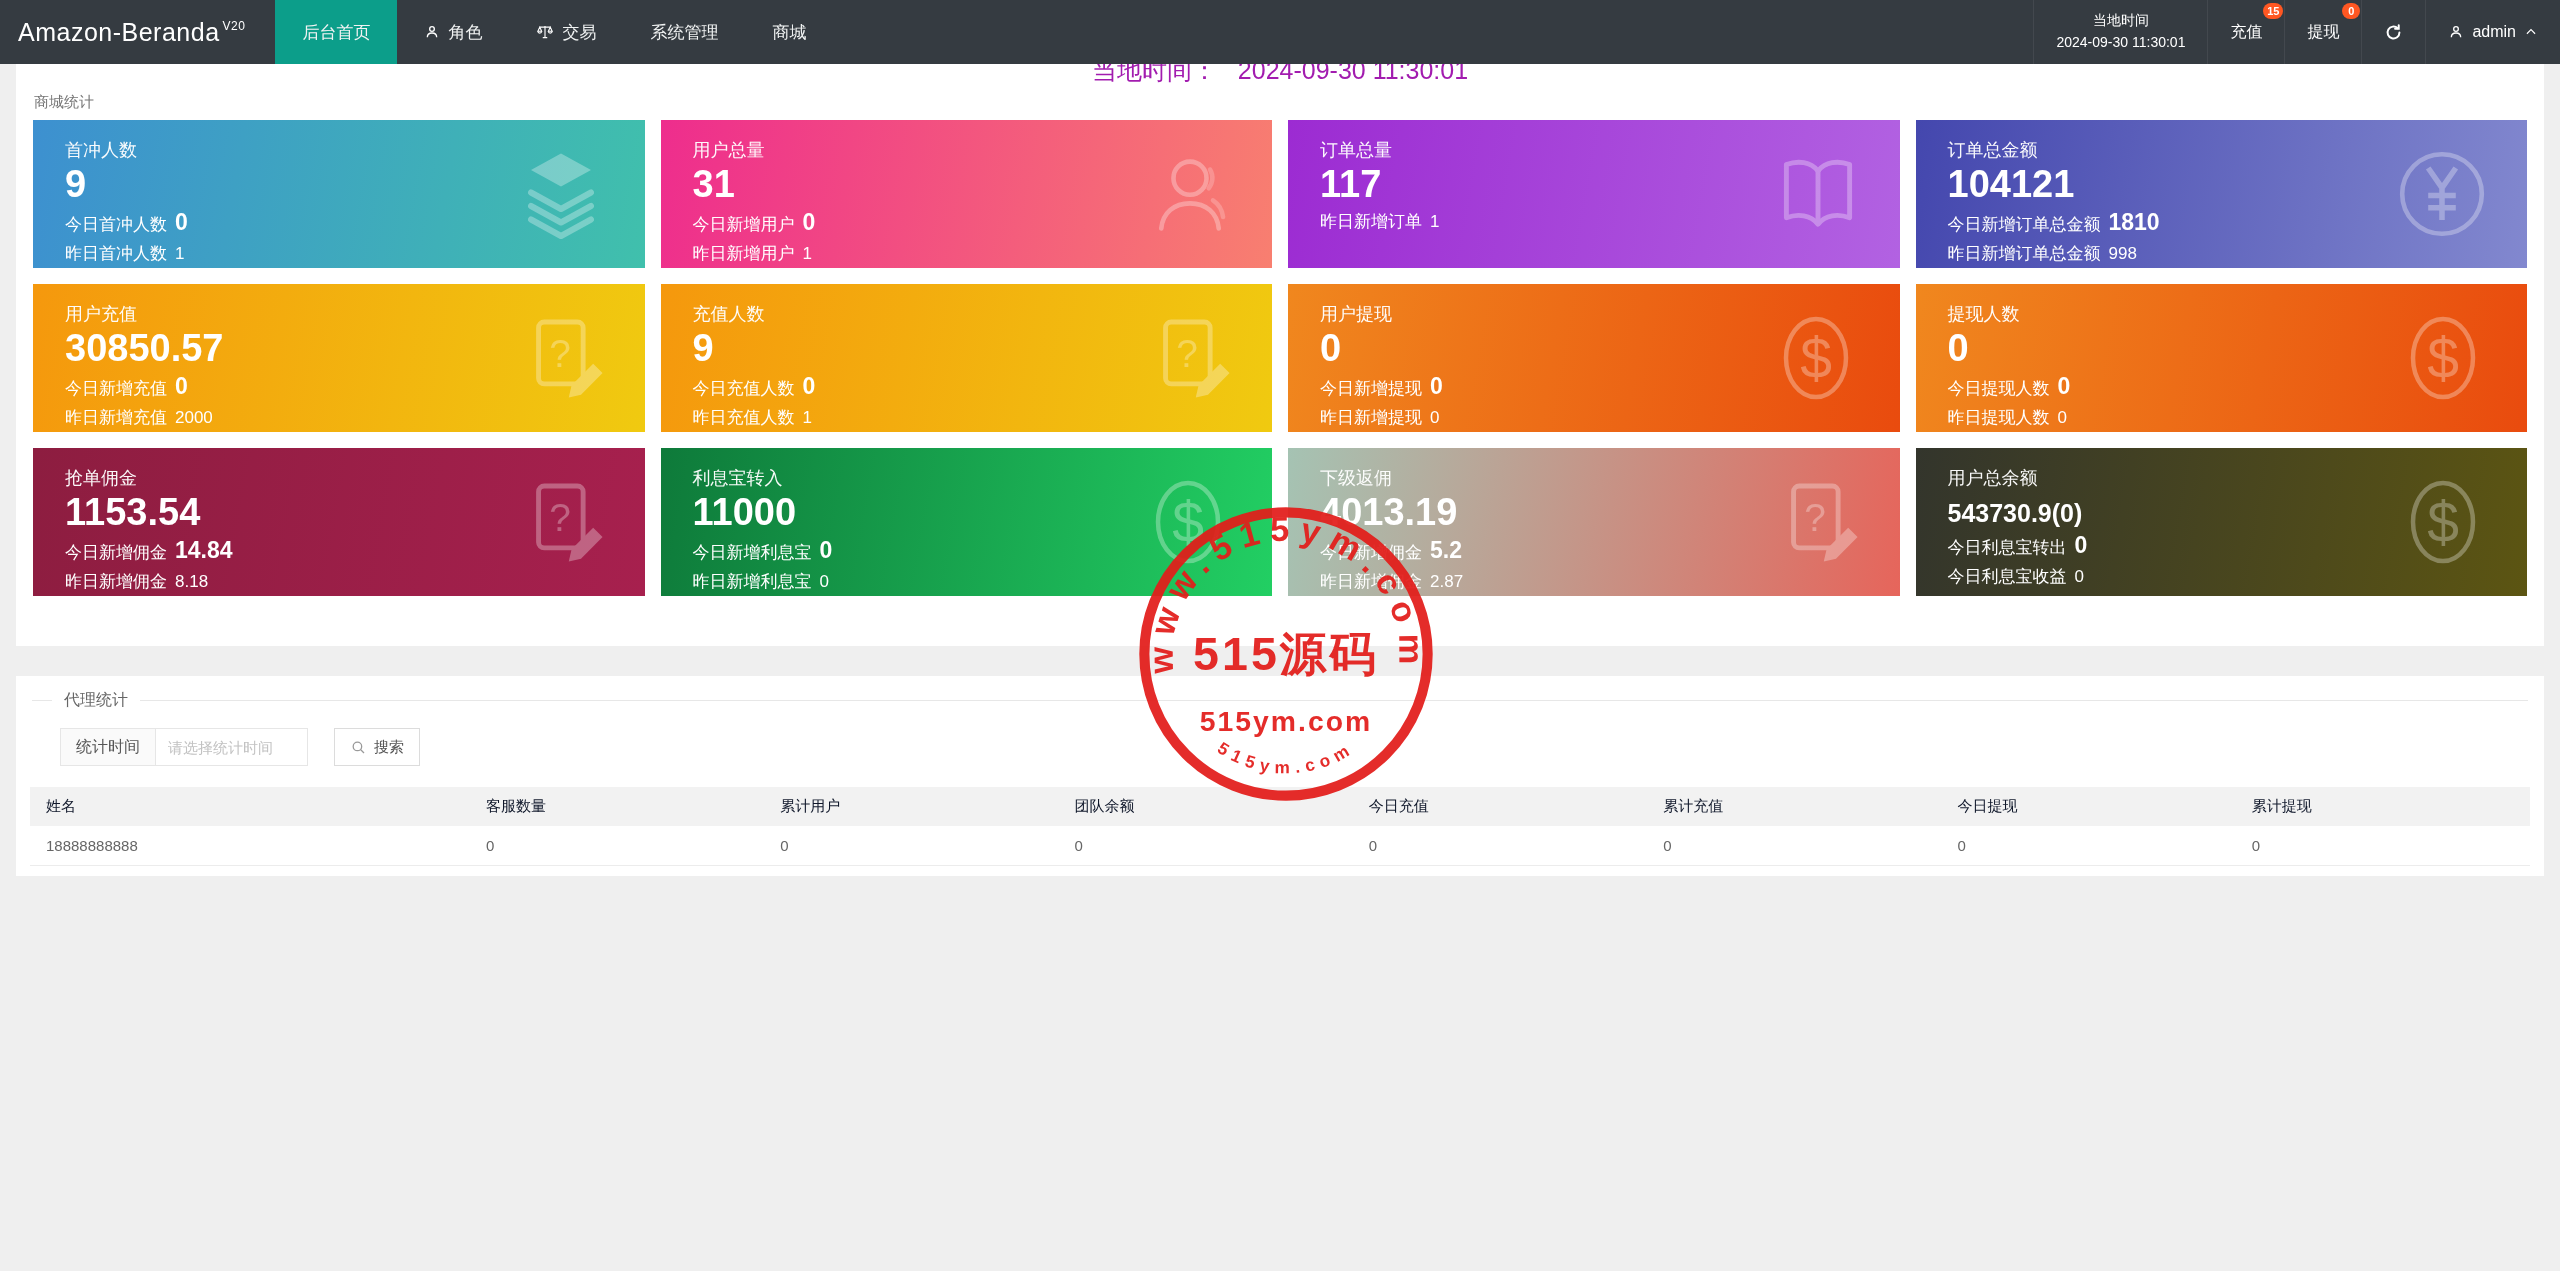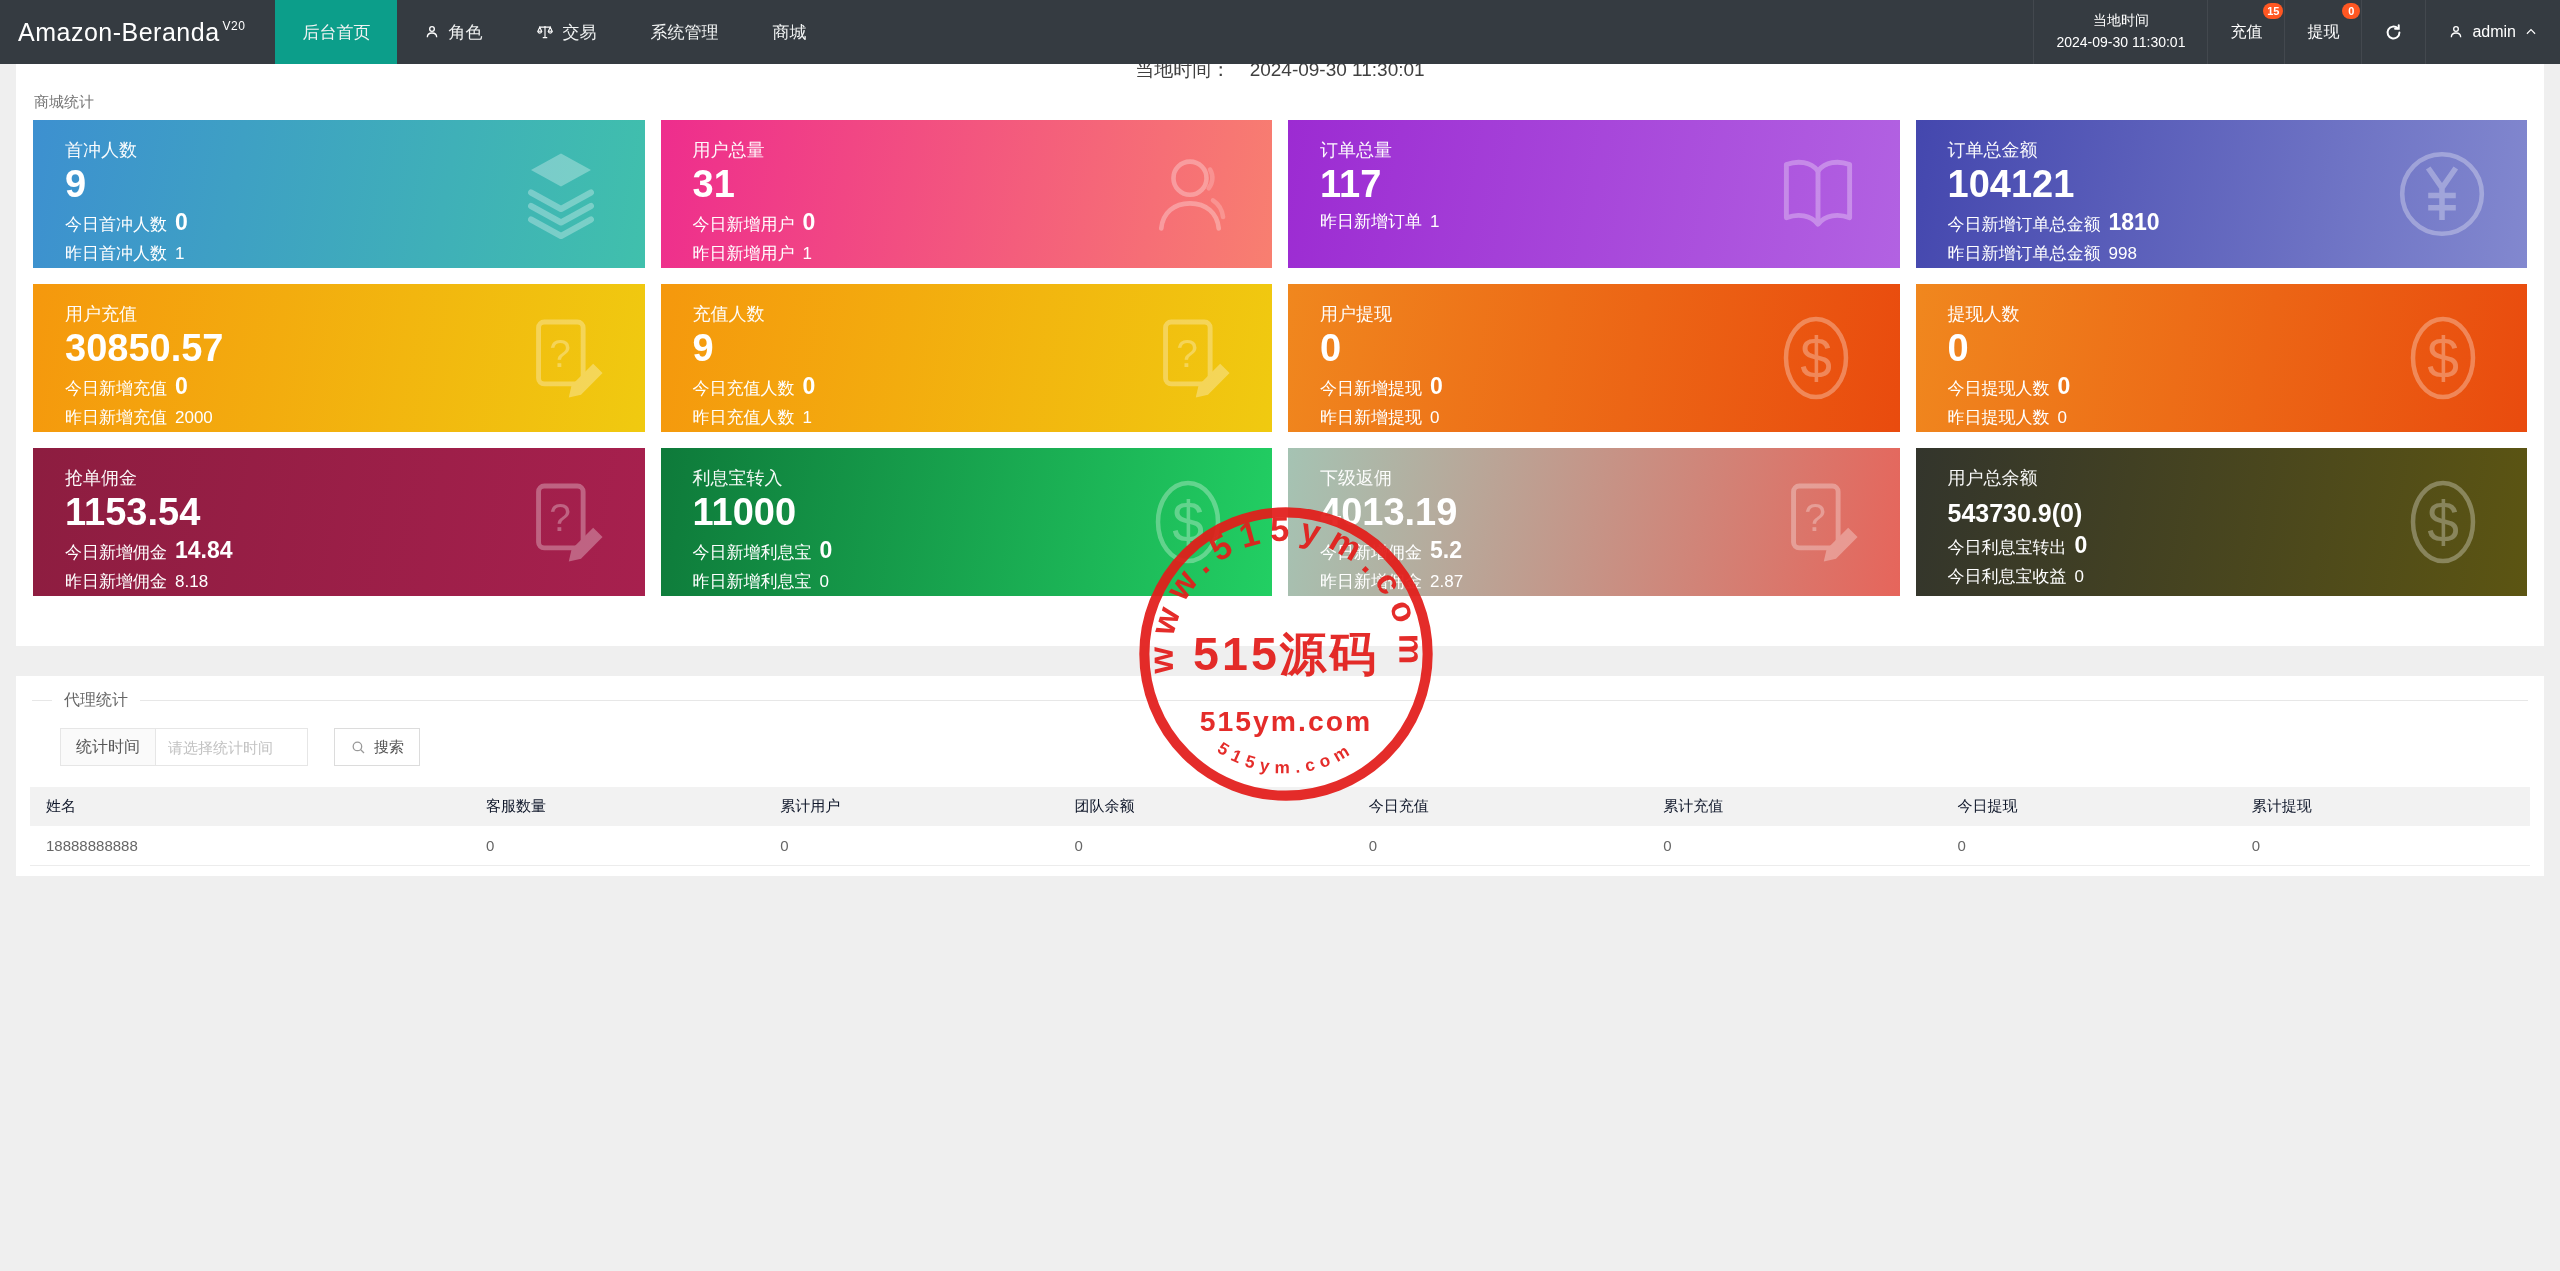--- a/index.html
+++ b/index.html
@@ -19,21 +19,21 @@
   .nav-icon{line-height:0;display:inline-flex;}
   .topbar-right{margin-left:auto;display:flex;align-items:stretch;}
   .tb-sec{display:flex;align-items:center;padding:0 22px;border-left:1px solid rgba(255,255,255,.07);font-size:16px;position:relative;cursor:pointer;white-space:nowrap;}
   .time-block{flex-direction:column;justify-content:center;font-size:14px;line-height:1.55;text-align:center;cursor:default;}
   .badge{position:absolute;top:3px;right:1px;min-width:18px;height:16px;border-radius:9px;background:#ff5722;color:#fff;font-size:11px;line-height:16px;text-align:center;padding:0 4px;box-sizing:border-box;font-weight:bold;}
   .tb-user{gap:8px;}
   
   .panel{position:absolute;left:16px;right:16px;background:#fff;}
   #panel-stats{top:60px;height:586px;}
   #panel-agent{top:676px;height:200px;}
-  .time-line{text-align:center;font-size:19px;color:#404040;line-height:20px;}
+  .time-line{text-align:center;font-size:25px;color:#a21caf;line-height:20px;}
   .time-line .tv{margin-left:14px;}
   .section-label{margin:14px 0 10px 18px;font-size:15px;color:#767676;line-height:16px;}
   
   .cards{display:grid;grid-template-columns:repeat(4,1fr);gap:16px;padding:0 17px;}
   .card{height:148px;position:relative;color:#fff;padding:20px 0 0 32px;box-sizing:border-box;overflow:hidden;}
   .card-title{font-size:18px;line-height:21px;opacity:.97;}
   .card-value{font-size:38px;font-weight:bold;line-height:42px;margin-top:2px;}
   .card.small-value .card-value{font-size:25px;line-height:30px;margin-top:9px;}
   .card-line{font-size:17px;line-height:24px;margin-top:5px;display:flex;align-items:baseline;}
   .card-line b{font-size:23px;margin-left:8px;font-weight:bold;}

